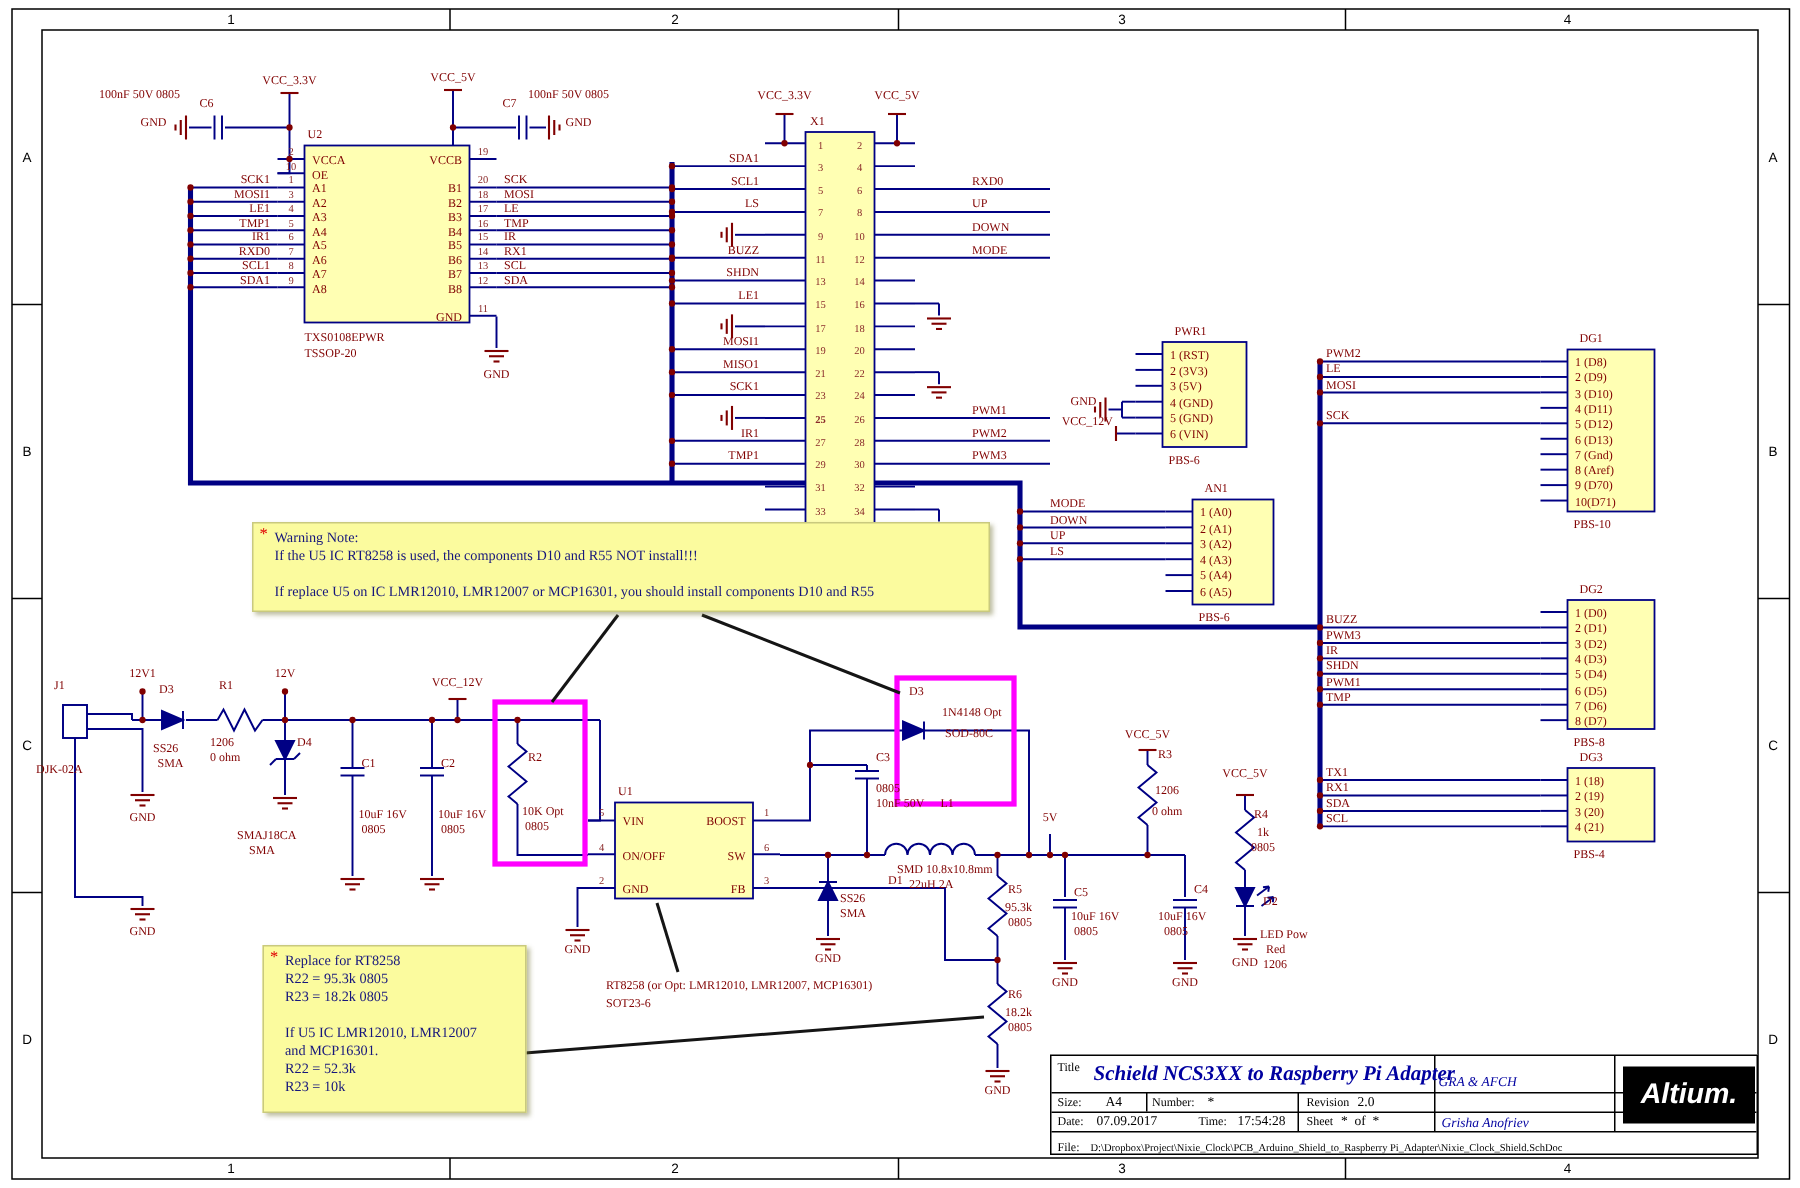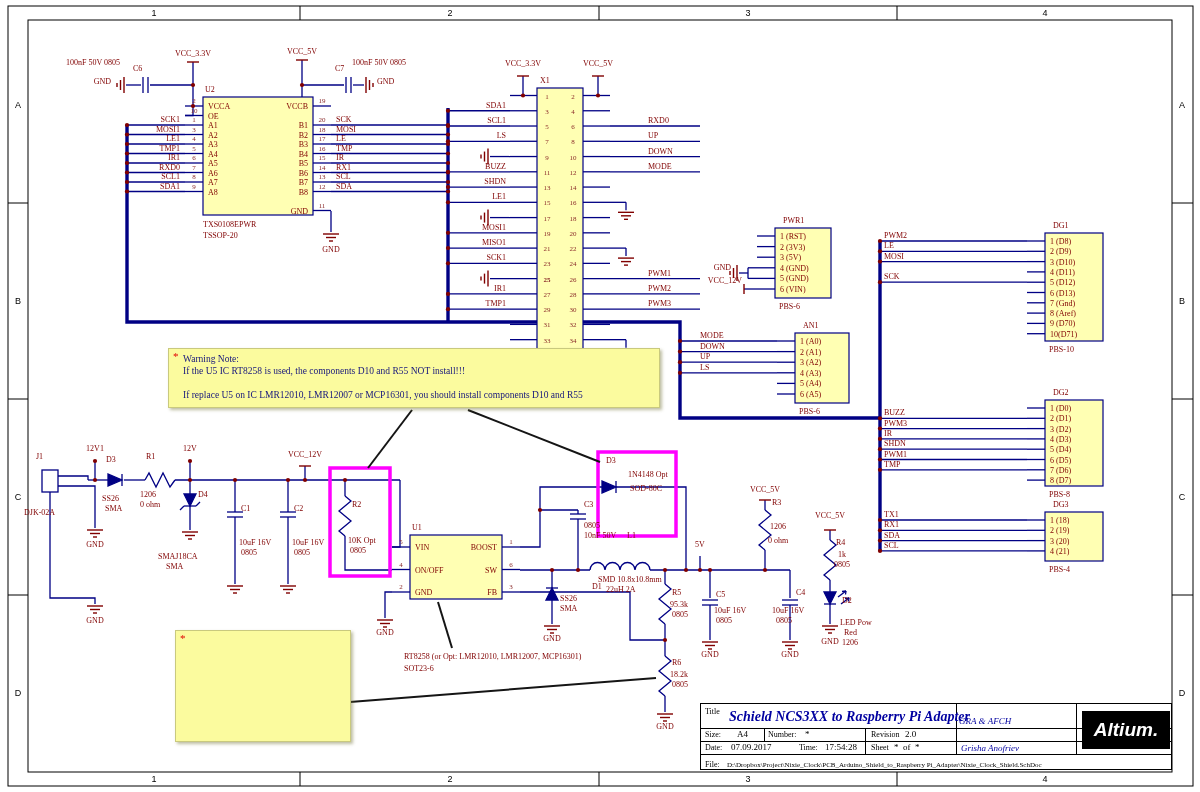--- a/index.html
+++ b/index.html
@@ -788,20 +788,30 @@
   <div class="nl">
         <div>Warning Note:</div>
         <div>If the U5 IC RT8258 is used, the components D10 and R55 NOT install!!!</div>
         <div></div>
         <div>If replace U5 on IC LMR12010, LMR12007 or MCP16301, you should install components D10 and R55</div>
       </div>
 </div>
 
 <div class="note" id="replace-note" style="left:175px;top:630px;width:176px;height:112px">
   <span class="star">*</span>
+  <div class="nl">
+        <div>Replace for RT8258</div>
+        <div>R22 = 95.3k 0805</div>
+        <div>R23 = 18.2k 0805</div>
+        <div></div>
+        <div>If U5 IC LMR12010, LMR12007</div>
+        <div>and MCP16301.</div>
+        <div>R22 = 52.3k</div>
+        <div>R23 = 10k</div>
+      </div>
 </div>
 
 <div id="titleblock">
   <div class="hlz" style="top:24px"></div>
   <div class="hlz" style="top:37px"></div>
   <div class="hlz" style="top:50px"></div>
   <div class="vlz" style="left:63px;top:24px;height:13px"></div>
   <div class="vlz" style="left:164px;top:24px;height:26px"></div>
   <div class="vlz" style="left:255px;top:0;height:50px"></div>
   <div class="vlz" style="left:375px;top:0;height:50px"></div>

